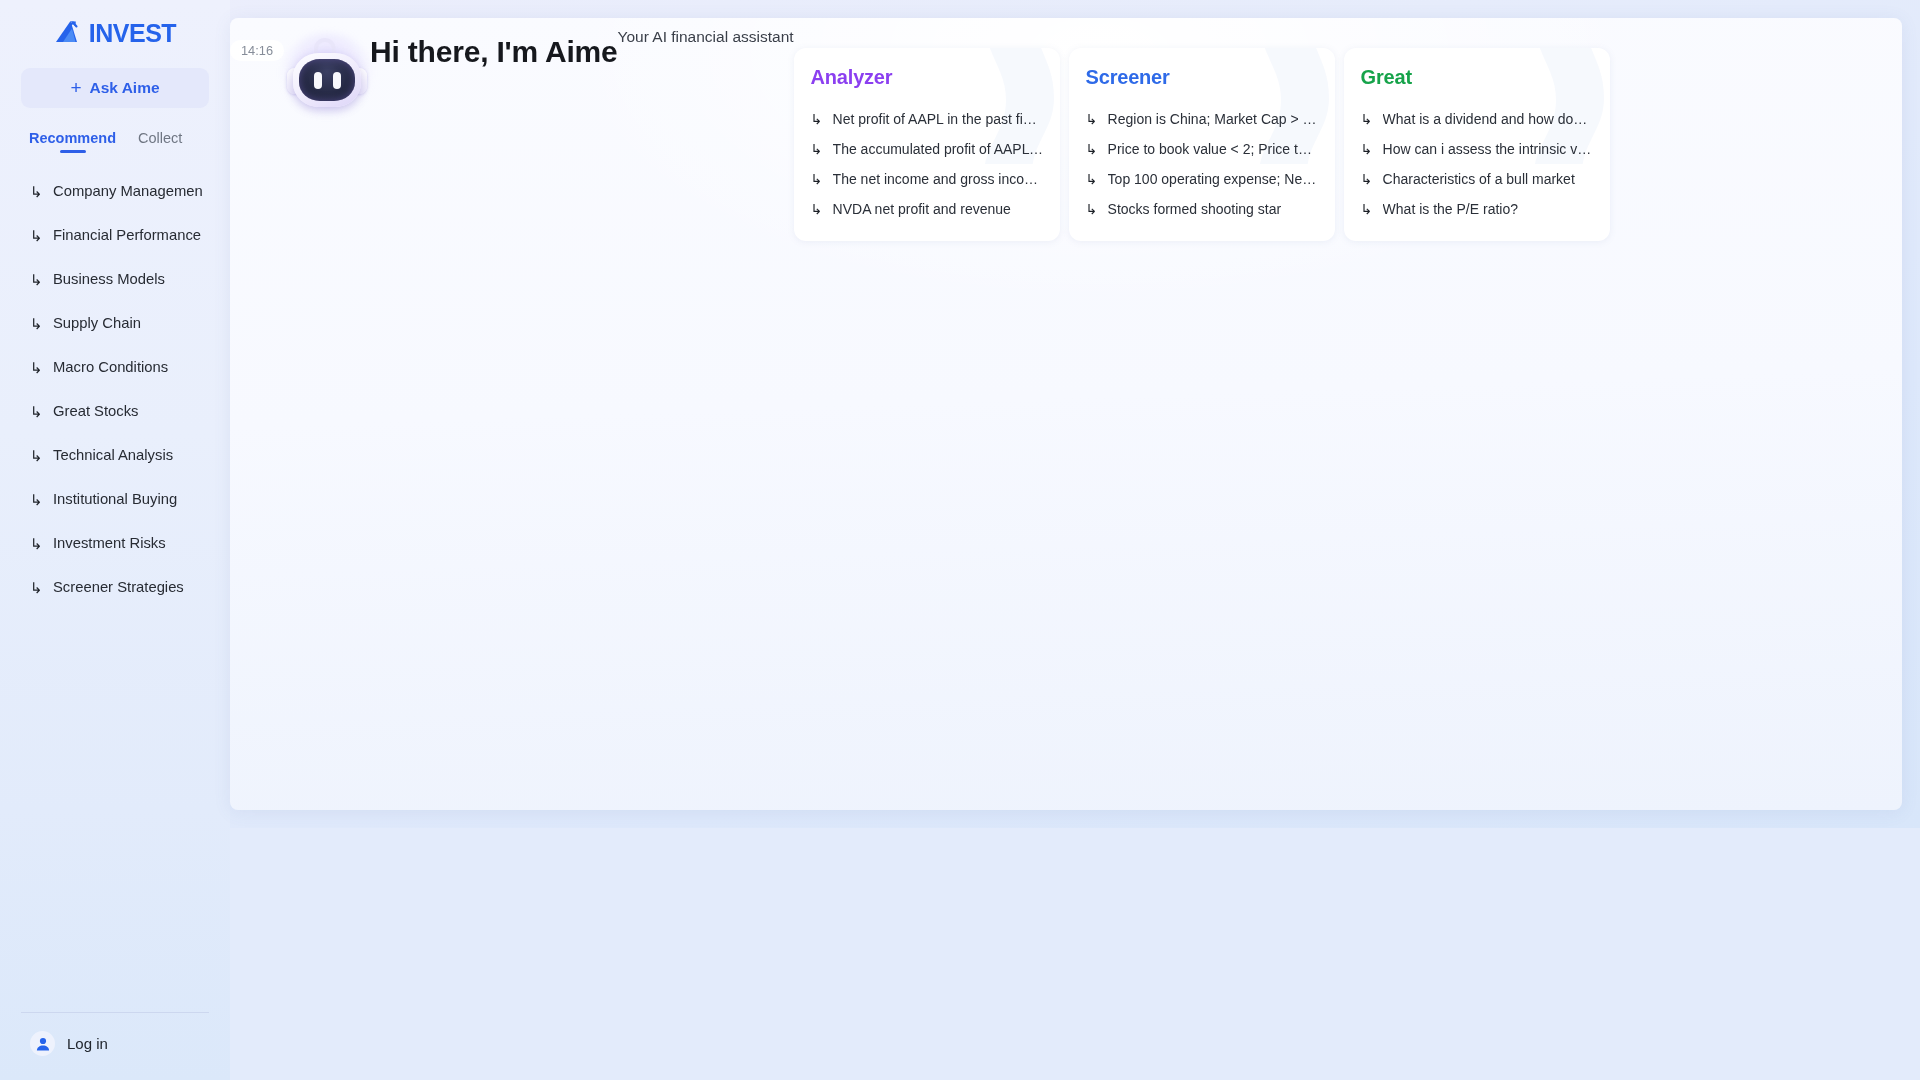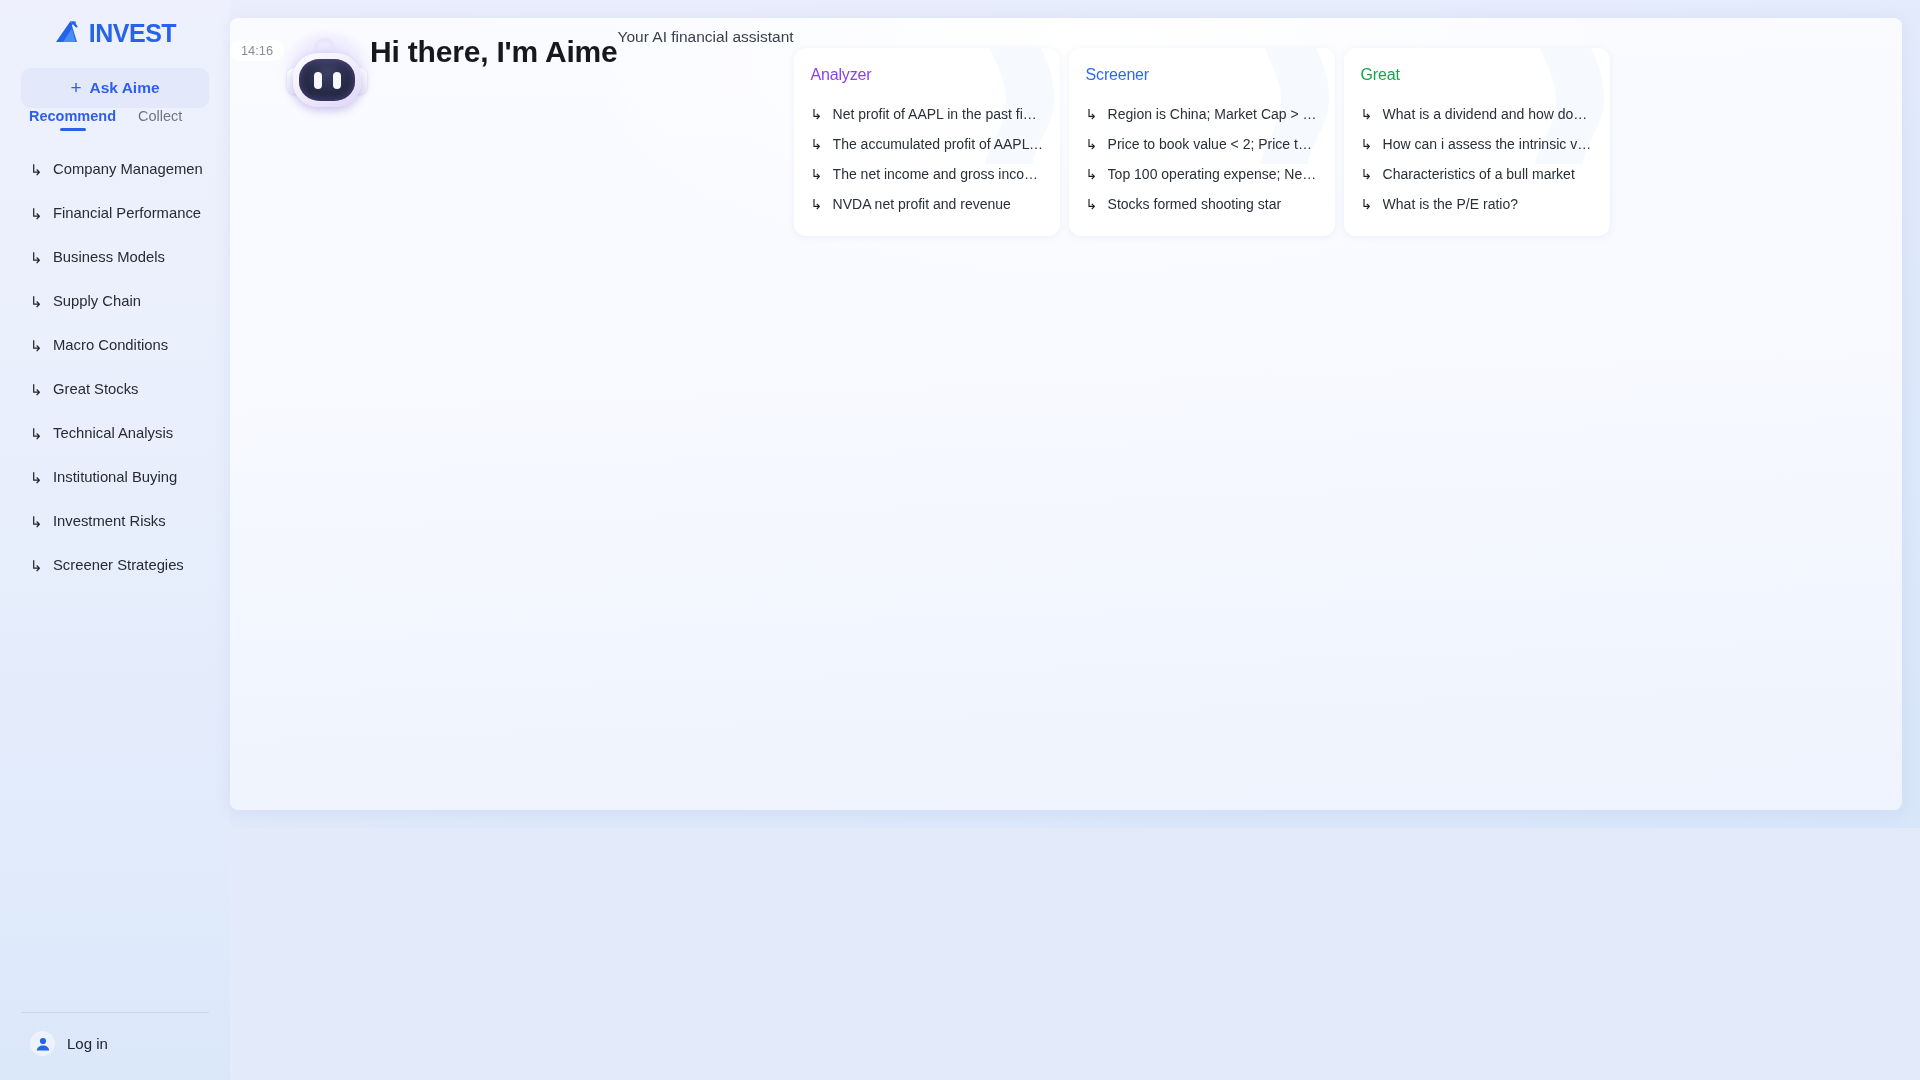--- a/index.html
+++ b/index.html
@@ -74,20 +74,21 @@
     font-size: 19px;
     font-weight: 400;
     line-height: 1;
     position: relative;
     top: -1px;
   }
 
   .tabs {
     display: flex;
     gap: 22px;
+    margin-top: 22px;
     padding-left: 8px;
     align-items: flex-end;
   }
   .tab {
     position: relative;
     font-size: 14.5px;
     color: #6f7683;
     cursor: pointer;
     padding-bottom: 7px;
     white-space: nowrap;
@@ -290,22 +291,22 @@
   .card-watermark {
     position: absolute;
     top: -34px;
     right: -26px;
     width: 150px;
     height: 150px;
     opacity: 0.5;
     pointer-events: none;
   }
   .card-title {
-    font-size: 16px;
-    font-weight: 400;
+    font-size: 20px;
+    font-weight: 700;
     letter-spacing: -0.2px;
     position: relative;
     z-index: 1;
   }
   .card-list { margin-top: 15px; position: relative; z-index: 1; }
   .card-item {
     display: flex;
     align-items: center;
     gap: 9px;
     height: 29px;

